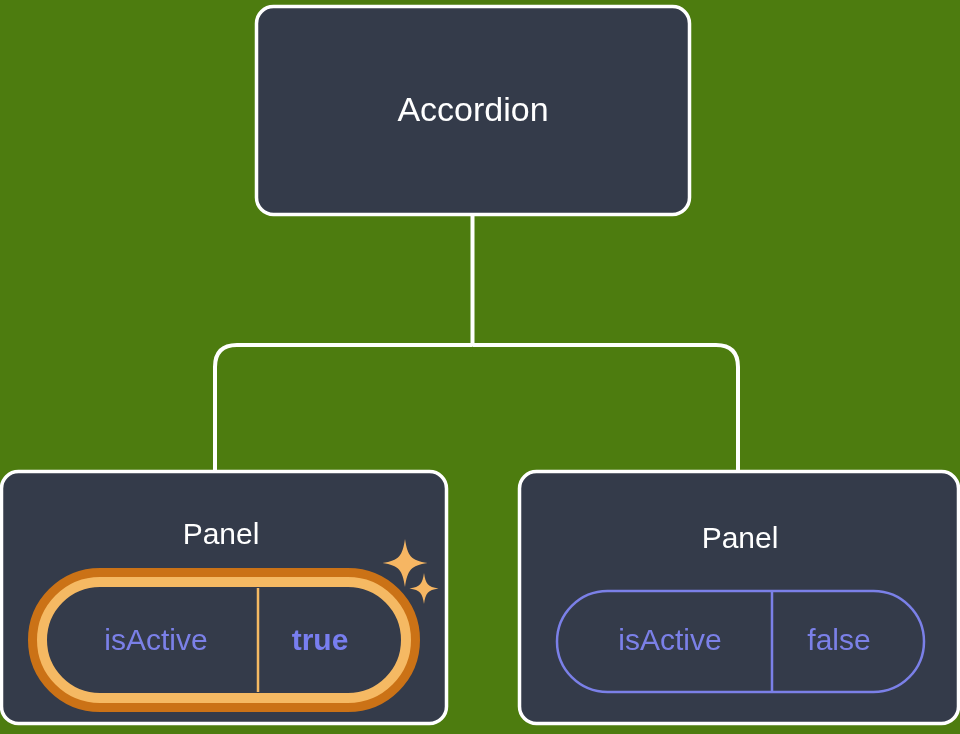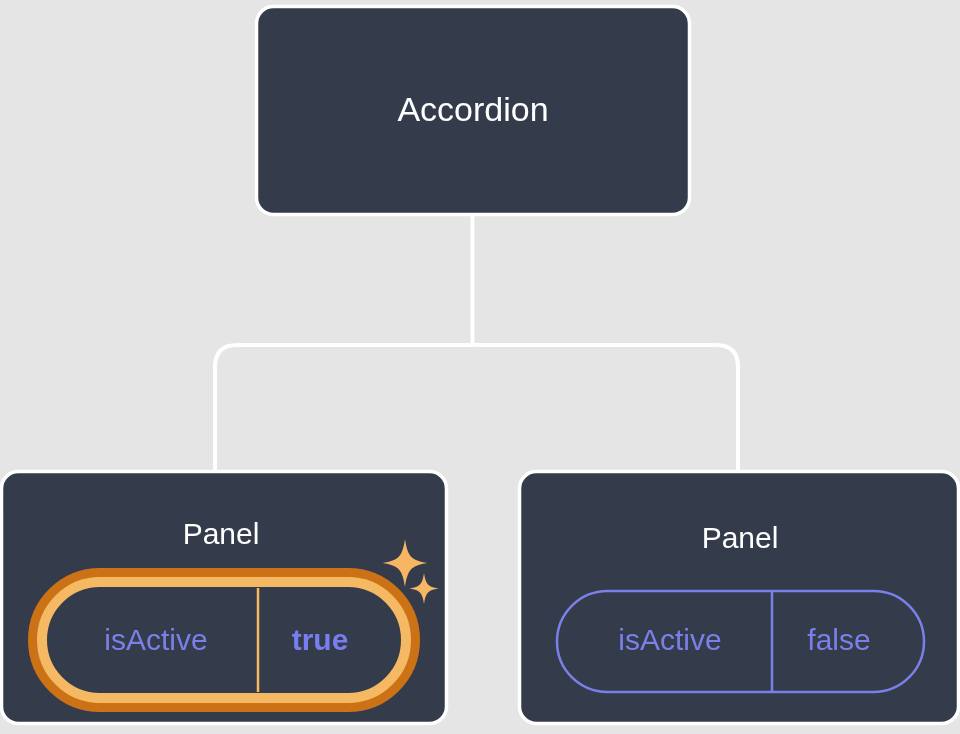--- a/index.html
+++ b/index.html
@@ -10,21 +10,21 @@
   body {
     width: 960px;
     height: 734px;
     overflow: hidden;
     font-family: "Liberation Sans", sans-serif;
   }
   #stage {
     position: relative;
     width: 960px;
     height: 734px;
-    background: #e5e5e5;
+    background: #4d7c0f;
   }
   #diagram {
     position: absolute;
     left: 0;
     top: 0;
     width: 960px;
     height: 734px;
     display: block;
   }
   .node-label {

